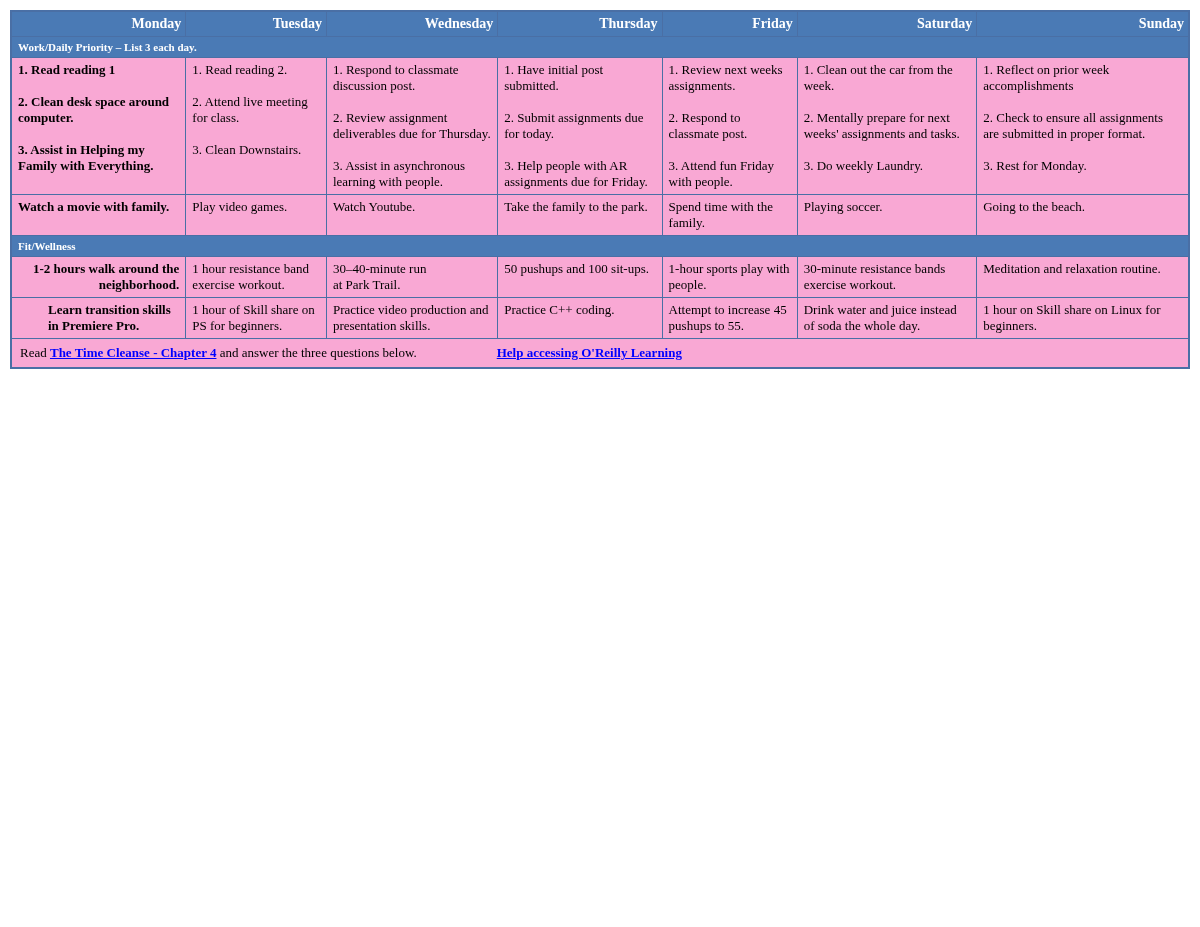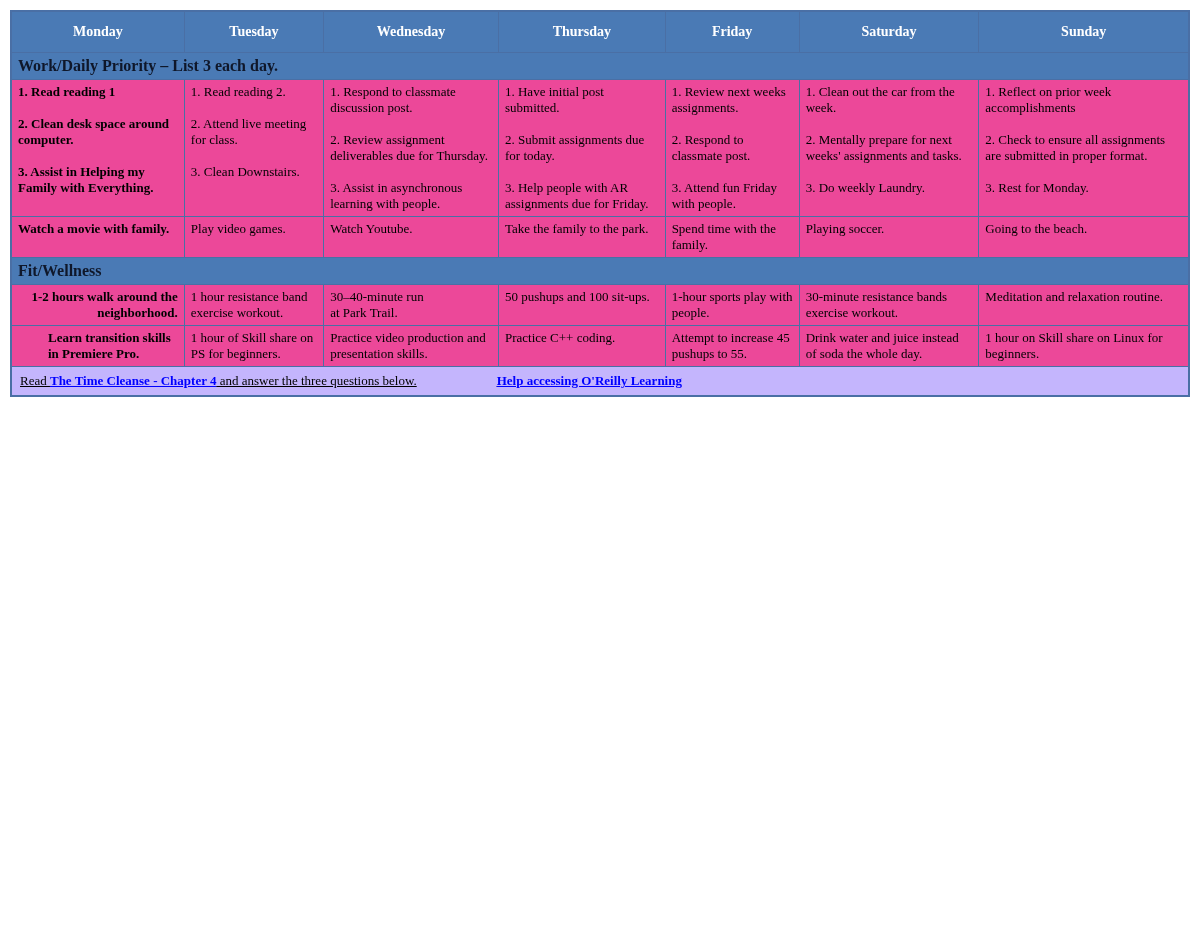--- a/index.html
+++ b/index.html
@@ -19,45 +19,44 @@
       border: 2px solid #4a6fa5;
     }
     .schedule-table th, .schedule-table td {
       border: 1px solid #4a6fa5;
       padding: 4px 6px;
       vertical-align: top;
     }
     .header-row th {
       background-color: #4a7ab5;
       color: #fff;
-      text-align: center;
+      text-align: right;
       font-weight: bold;
       font-size: 14px;
-      padding: 12px;
+      padding: 4px;
     }
     .section-header td {
       background-color: #4a7ab5;
-      color: #0f172a;
+      color: #ffffff;
       font-weight: bold;
-      font-size: 16px;
+      font-size: 11px;
       padding: 4px 6px;
     }
     .data-row td {
-      background-color: #ec4899;
+      background-color: #f9a8d4;
       vertical-align: top;
       min-height: 80px;
     }
     .data-row td:first-child {
       font-weight: bold;
     }
     .footer-row td {
-      background-color: #c4b5fd;
+      background-color: #f9a8d4;
       padding: 6px 8px;
       font-size: 13px;
-      text-decoration: underline;
     }
     .footer-row a {
       color: #00f;
       text-decoration: underline;
       font-weight: bold;
     }
   </style>
 </head>
 <body>
 

